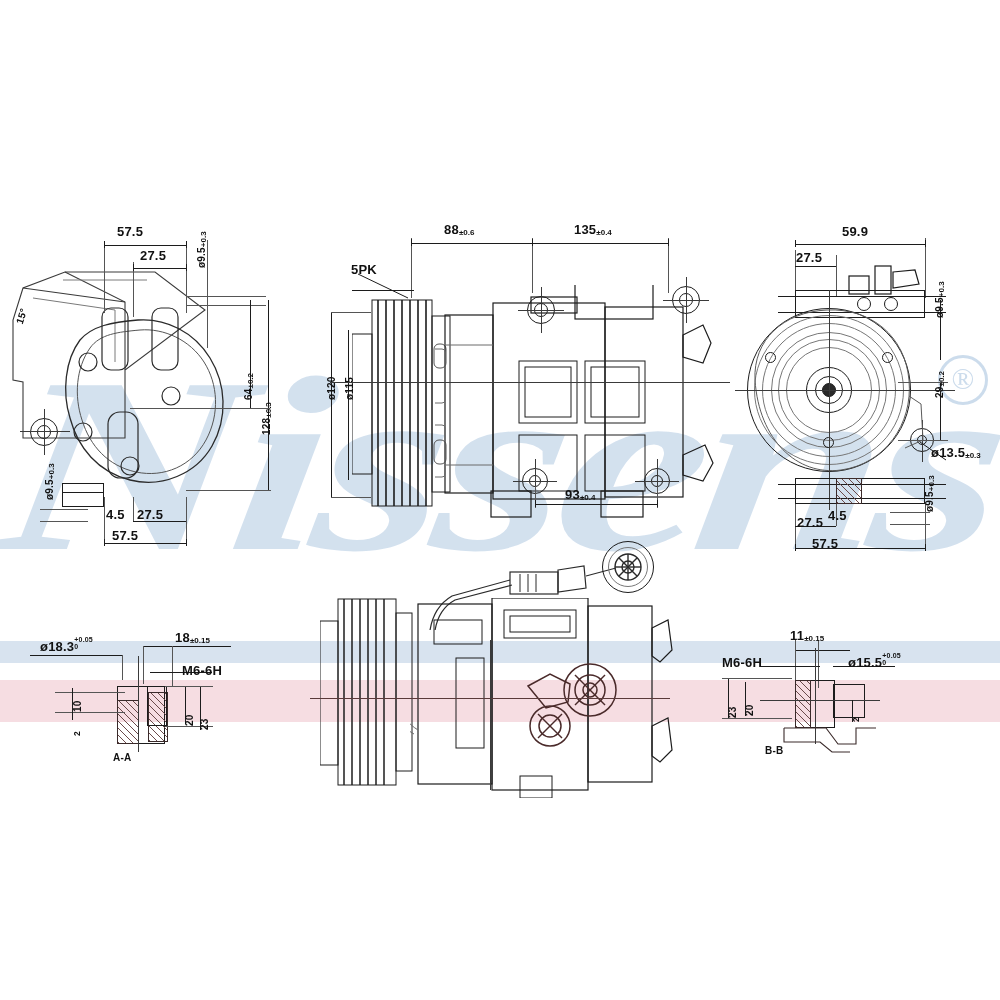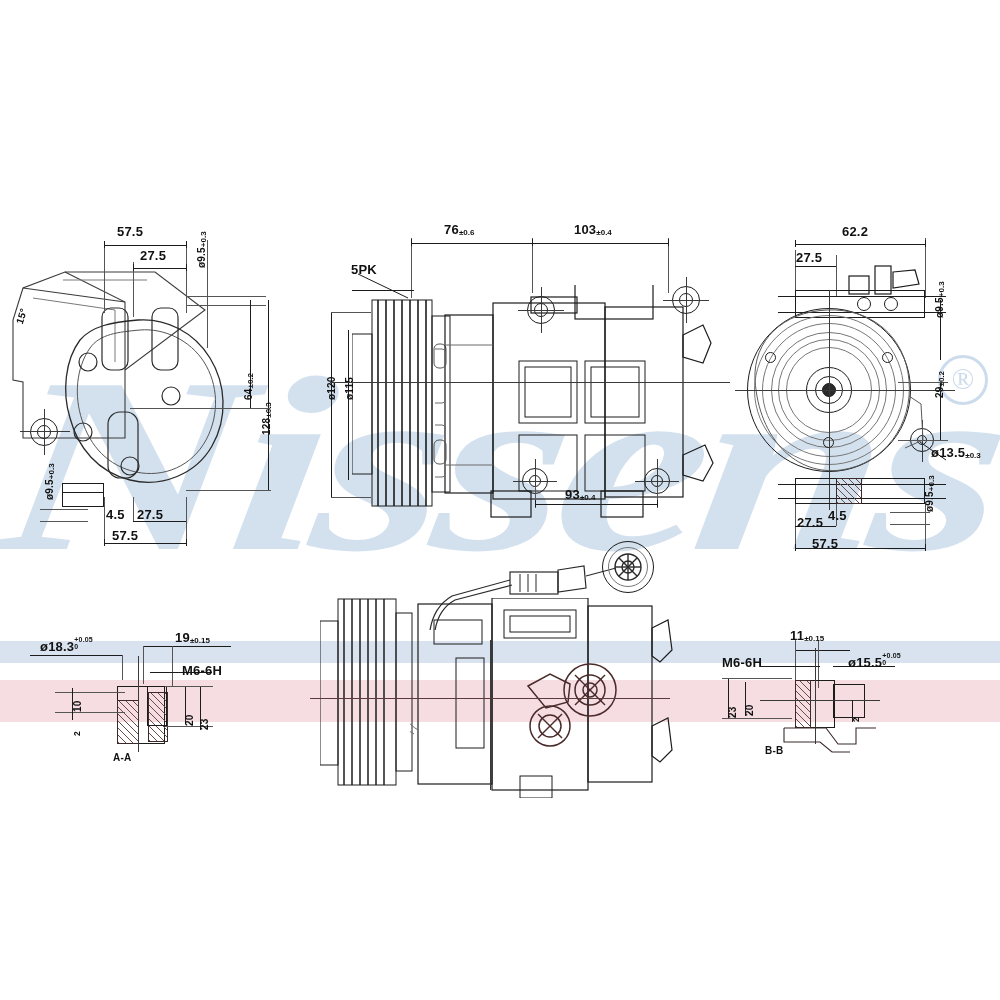--- a/index.html
+++ b/index.html
@@ -250,22 +250,22 @@
     <div class="ln v ctr" style="left:657px;top:459px;height:44px;"></div>
 
     <div class="ln h ctr" style="left:330px;top:382px;width:400px;"></div>
 
     <div class="ln v thin" style="left:535px;top:486px;height:22px;"></div>
     <div class="ln v thin" style="left:657px;top:486px;height:22px;"></div>
     <div class="ln h" style="left:535px;top:504px;width:122px;"></div>
     <div class="tick" style="left:535px;top:500px;"></div>
       <div class="tick" style="left:657px;top:500px;"></div>
 
-    <div class="dim" style="left:444px;top:222px;"><span>76</span><span class="tol">±0.6</span></div>
-    <div class="dim" style="left:574px;top:222px;"><span>103</span><span class="tol">±0.4</span></div>
+    <div class="dim" style="left:444px;top:222px;"><span>88</span><span class="tol">±0.6</span></div>
+    <div class="dim" style="left:574px;top:222px;"><span>135</span><span class="tol">±0.4</span></div>
     <div class="dim" style="left:565px;top:487px;"><span>93</span><span class="tol">±0.4</span></div>
   </div>
 
   <div>
 
     <div class="ln v thin" style="left:795px;top:250px;height:48px;"></div>
     <div class="ln v thin" style="left:925px;top:238px;height:60px;"></div>
     <div class="ln h" style="left:795px;top:244px;width:130px;"></div>
     <div class="tick" style="left:795px;top:240px;"></div>
       <div class="tick" style="left:925px;top:240px;"></div>
@@ -330,21 +330,21 @@
     <div class="ln v thin" style="left:795px;top:504px;height:46px;"></div>
     <div class="ln v thin" style="left:925px;top:504px;height:46px;"></div>
     <div class="ln v thin" style="left:836px;top:504px;height:22px;"></div>
     <div class="ln h" style="left:795px;top:526px;width:41px;"></div>
     <div class="ln h" style="left:795px;top:548px;width:130px;"></div>
     <div class="tick" style="left:795px;top:544px;"></div>
       <div class="tick" style="left:925px;top:544px;"></div>
     <div class="ln h thin" style="left:890px;top:512px;width:40px;"></div>
     <div class="ln h thin" style="left:890px;top:524px;width:40px;"></div>
 
-    <div class="dim" style="left:842px;top:224px;">62.2</div>
+    <div class="dim" style="left:842px;top:224px;">59.9</div>
     <div class="dim" style="left:796px;top:250px;">27.5</div>
     <div class="dim sm rot90" style="left:934px;top:318px;"><span>ø9.5</span><span class="tol">+0.3</span></div>
     <div class="dim sm rot90" style="left:934px;top:398px;"><span>29</span><span class="tol">±0.2</span></div>
     <div class="dim" style="left:931px;top:445px;"><span>ø13.5</span><span class="tol">±0.3</span></div>
     <div class="dim" style="left:828px;top:508px;">4.5</div>
     <div class="dim" style="left:797px;top:515px;">27.5</div>
     <div class="dim" style="left:812px;top:536px;">57.5</div>
     <div class="dim sm rot90" style="left:924px;top:512px;"><span>ø9.5</span><span class="tol">+0.3</span></div>
   </div>
 
@@ -451,21 +451,21 @@
     <div class="ln h thin" style="left:55px;top:712px;width:70px;"></div>
     <div class="ln v" style="left:72px;top:688px;height:32px;"></div>
     <div class="ln v" style="left:185px;top:686px;height:38px;"></div>
     <div class="ln v" style="left:200px;top:686px;height:44px;"></div>
     <div class="ln h thin" style="left:165px;top:686px;width:48px;"></div>
     <div class="ln h thin" style="left:165px;top:726px;width:48px;"></div>
 
     <div class="dim" style="left:40px;top:636px;">
       <span>ø18.3</span><span class="tolstack"><span>+0.05</span><br><span>0</span></span>
     </div>
-    <div class="dim" style="left:175px;top:630px;"><span>19</span><span class="tol">±0.15</span></div>
+    <div class="dim" style="left:175px;top:630px;"><span>18</span><span class="tol">±0.15</span></div>
     <div class="dim" style="left:182px;top:663px;">M6-6H</div>
     <div class="dim sm rot90" style="left:72px;top:712px;">10</div>
     <div class="dim xs rot90" style="left:72px;top:736px;">2</div>
     <div class="dim sm rot90" style="left:184px;top:726px;">20</div>
     <div class="dim sm rot90" style="left:199px;top:730px;">23</div>
     <div class="dim sm" style="left:113px;top:752px;">A-A</div>
   </div>
 
   <div>
     <div class="ln h" style="left:795px;top:650px;width:55px;"></div>

